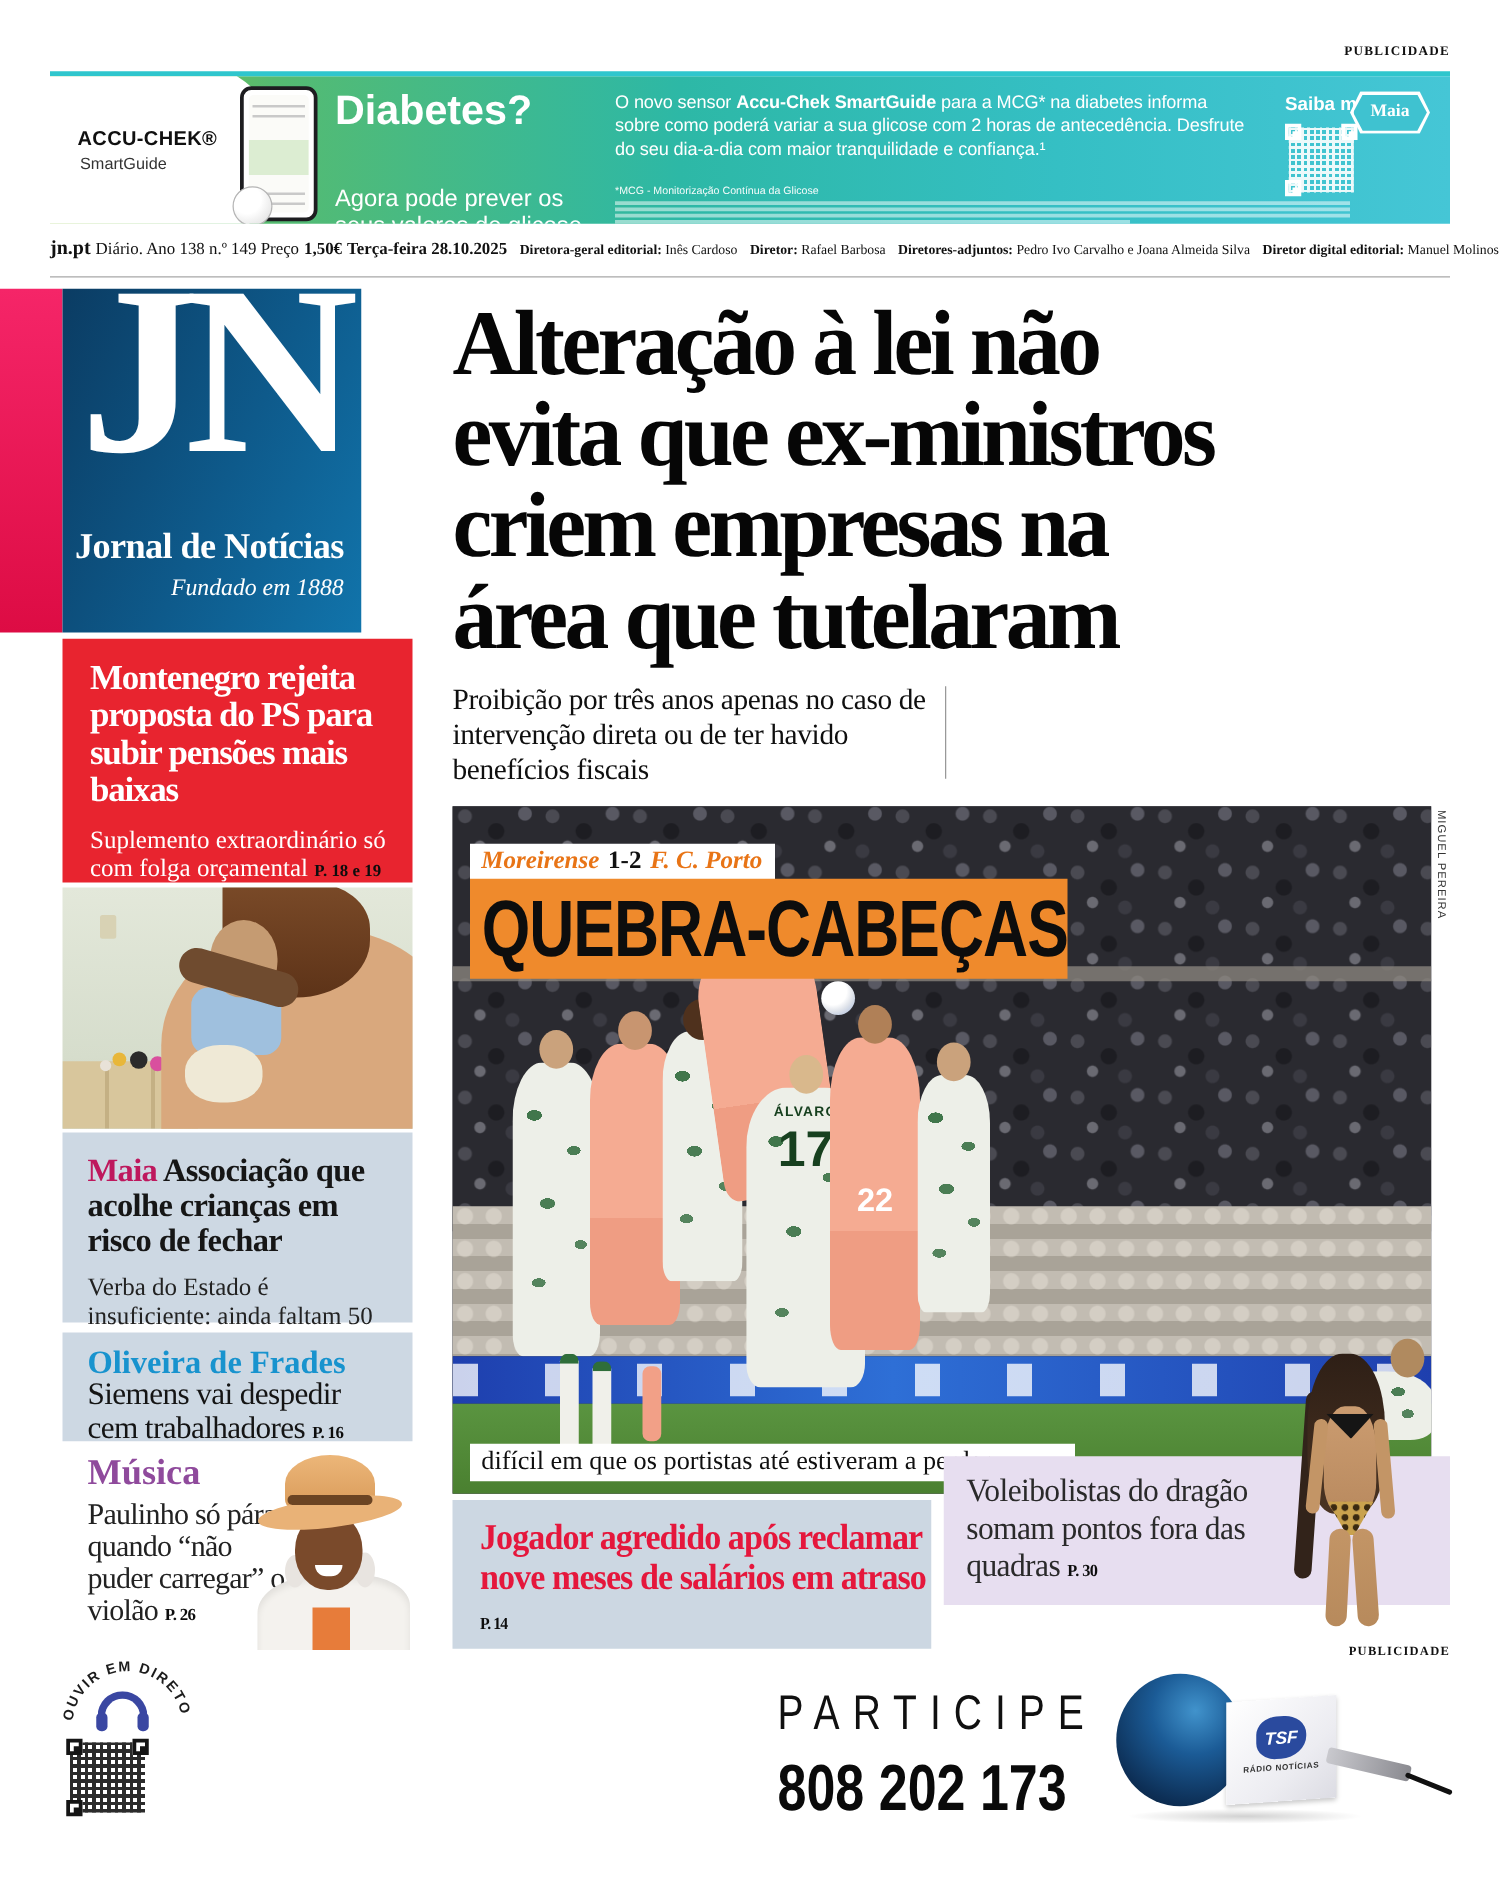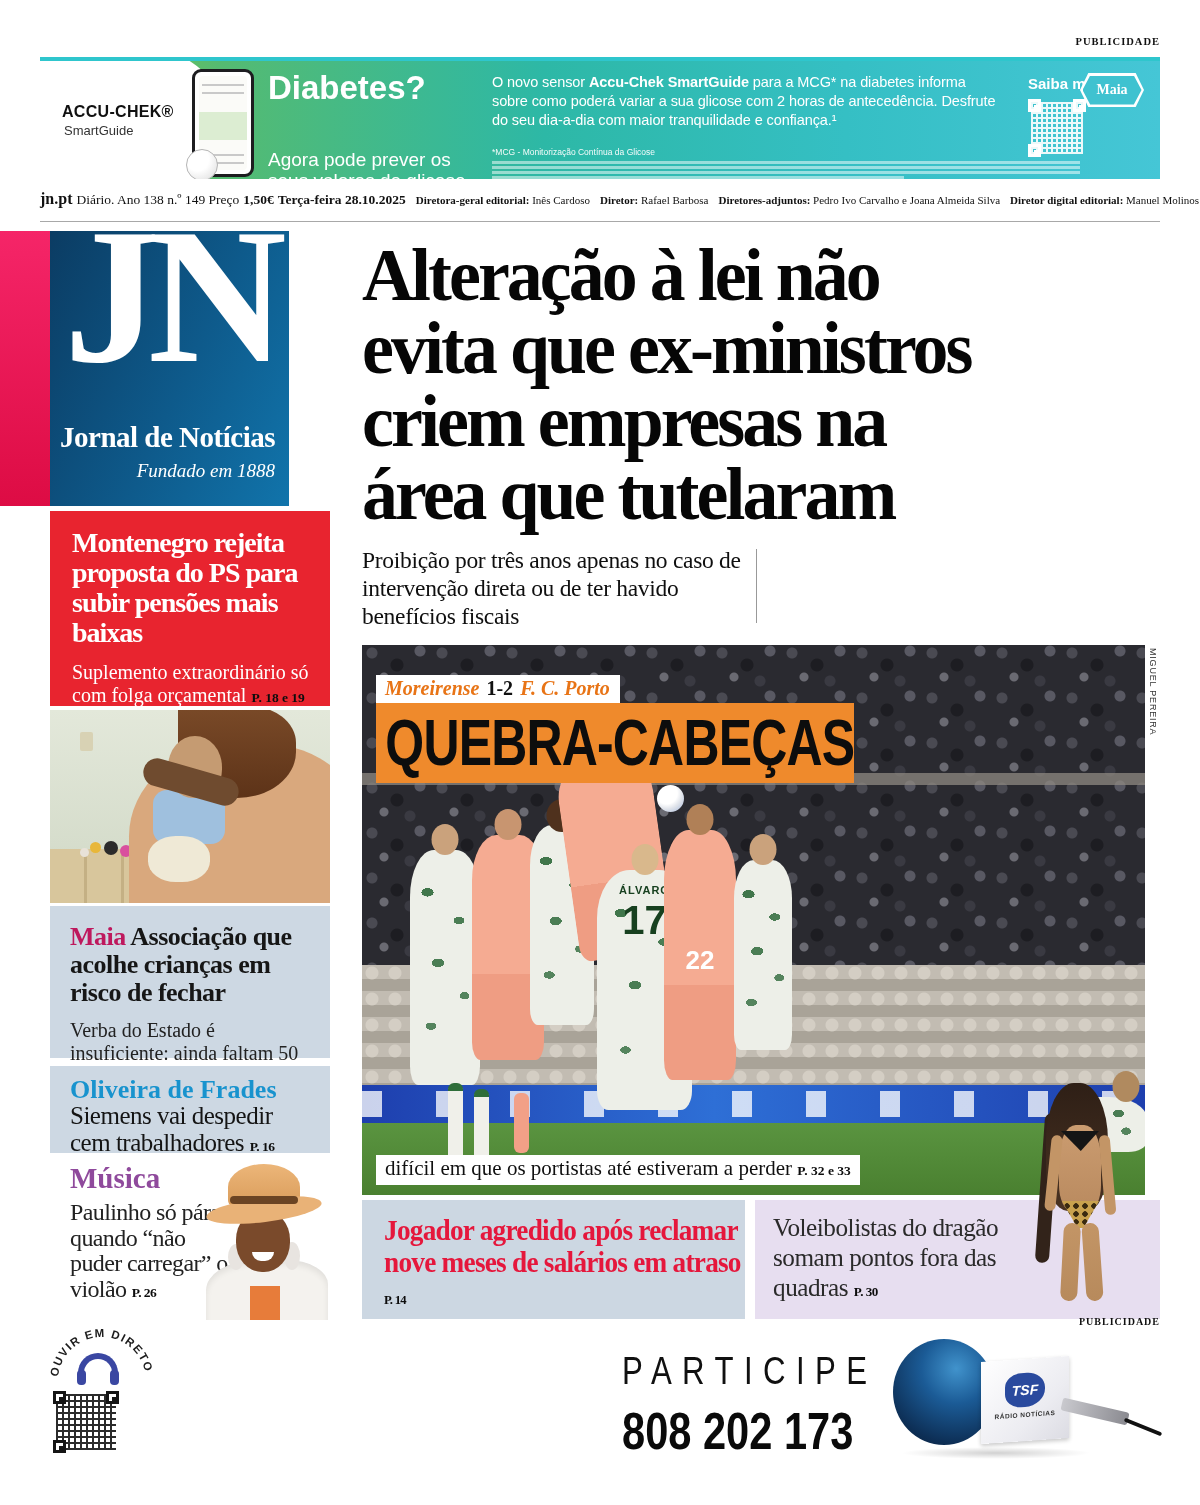--- a/index.html
+++ b/index.html
@@ -183,21 +183,21 @@
   #bikini .armR{position:absolute;left:90px;top:52px;width:11px;height:80px;background:#c39566;border-radius:8px;transform:rotate(-5deg);}
   #bikini .bottom{position:absolute;left:50px;top:118px;width:37px;height:27px;background:#c9a24e;
         background-image:radial-gradient(circle at 5px 5px,#3a2a10 2.5px,transparent 3px);background-size:9px 8px;
         clip-path:polygon(0 0,100% 0,58% 100%,42% 100%);}
   #bikini .legL{position:absolute;left:50px;top:140px;width:17px;height:78px;background:linear-gradient(#c39566,#b78a5c);border-radius:9px;transform:rotate(3deg);}
   #bikini .legR{position:absolute;left:72px;top:140px;width:17px;height:78px;background:linear-gradient(#c39566,#b78a5c);border-radius:9px;transform:rotate(-4deg);}
 
   
   #playerbox{left:362px;top:1200px;width:383px;height:119px;background:#ccd7e2;box-sizing:border-box;padding:15px 0 0 22px;}
   #playerbox .h{font:700 29px/1.1 "Liberation Serif",serif;color:#e5173c;letter-spacing:-.8px;transform:scaleX(.94);transform-origin:0 0;width:380px;}
-  #volleybox{left:755px;top:1200px;width:405px;height:119px;background:#e7def0;box-sizing:border-box;padding:13px 0 0 18px;}
+  #volleybox{left:755px;top:1165px;width:405px;height:119px;background:#e7def0;box-sizing:border-box;padding:13px 0 0 18px;}
   #volleybox .h{font:400 26px/1.15 "Liberation Serif",serif;color:#2a2a2a;letter-spacing:-.5px;width:258px;transform:scaleX(.97);transform-origin:0 0;}
 
   
   #tsf-listen{left:46px;top:1329px;width:112px;height:56px;}
   #hphones{position:absolute;left:32px;top:24px;width:40px;height:24px;border:6px solid #3a47a2;border-bottom:none;border-radius:24px 24px 0 0;box-sizing:border-box;}
   #hphones::before,#hphones::after{content:"";position:absolute;bottom:-8px;width:9px;height:15px;background:#3a47a2;border-radius:4px;}
   #hphones::before{left:-7px;} #hphones::after{right:-7px;}
   #tsf-qr{left:50px;top:1388px;width:66px;height:62px;}
   #tsfbox{left:124px;top:1340px;width:482px;height:110px;background:#3c4aa0;color:#fff;
           font-family:"Liberation Sans",sans-serif;display:flex;flex-direction:column;justify-content:center;align-items:center;}

